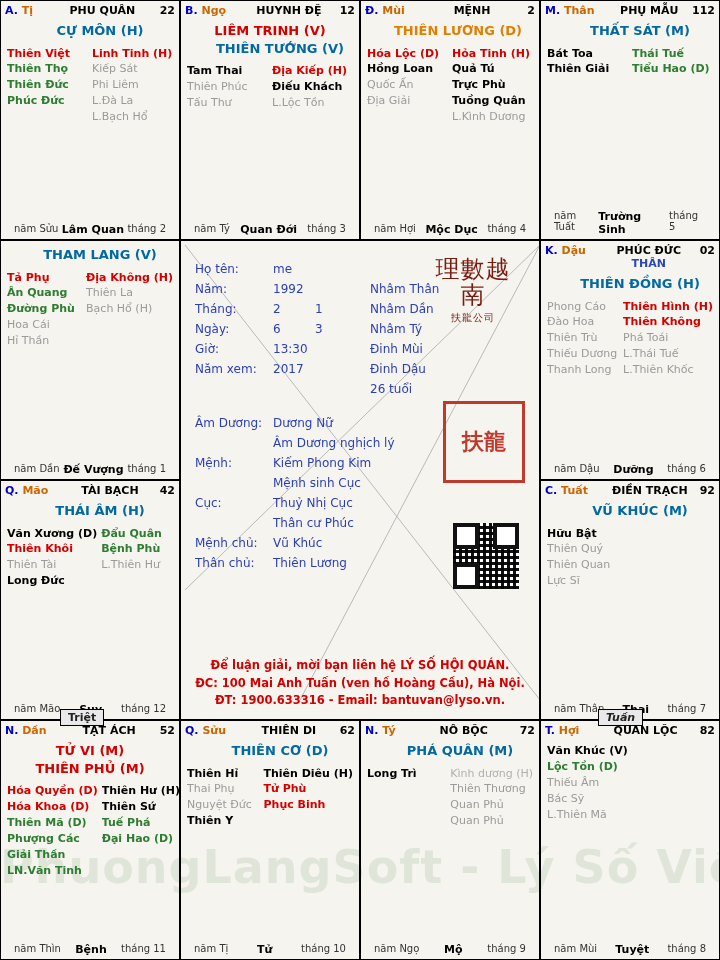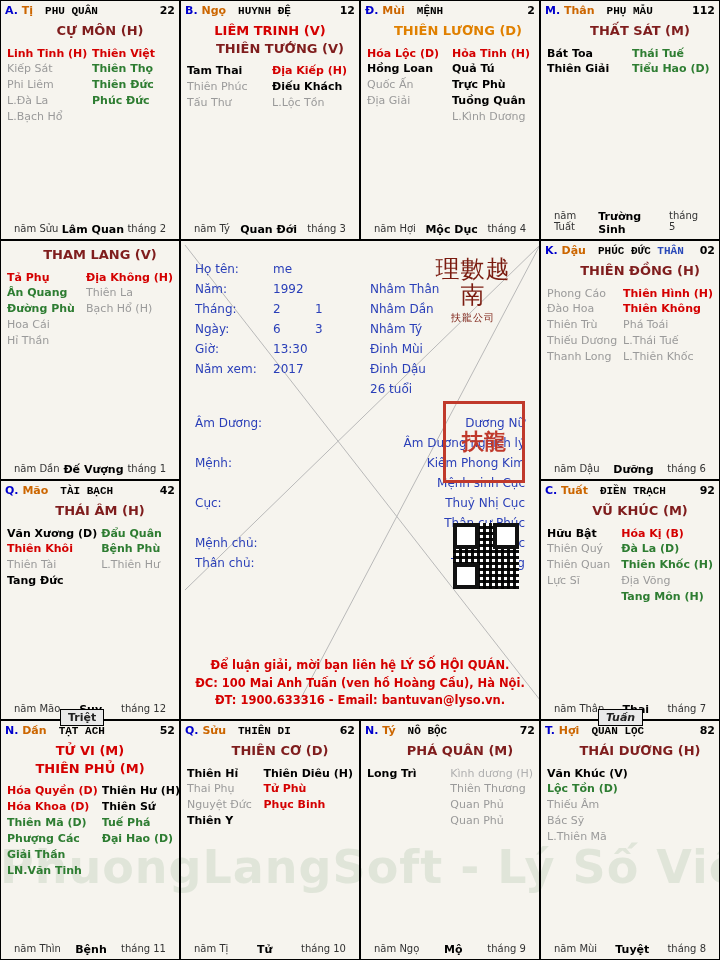--- a/index.html
+++ b/index.html
@@ -35,29 +35,29 @@
   }
   
   .hdr{
     display:flex;align-items:baseline;
     padding:3px 4px 0 4px;
     font-size:11px;font-weight:bold;
   }
   .hdr .chi{color:#0000cc;margin-right:2px;}
   .hdr .chi .ord{color:#0000cc;}
   .hdr .chi .branch{color:#cc6600;}
-  .hdr .palace{color:#000;margin-left:10px;flex:1;font-family:Liberation Mono, monospace;}
+  .hdr .palace{color:#000;margin-left:10px;flex:1;text-align:center;}
   .hdr .num{color:#000;}
   
   .mainstars{
     text-align:center;margin-top:5px;line-height:1.35;
     font-weight:bold;font-size:13px;
   }
   .ms-red{color:#d40000;}
-  .ms-black{color:#7f1d1d;margin-left:20px;}
+  .ms-black{color:#0369a1;margin-left:20px;}
   .ms-orange{color:#e08000;padding-left:16px;}
   
   .cols{
     display:flex;margin-top:6px;padding:0 6px;gap:4px;
   }
   .col{flex:1;line-height:1.45;}
   .col div{white-space:nowrap;overflow:hidden;text-overflow:ellipsis;}
   .s-red{color:#d40000;font-weight:bold;}
   .s-green{color:#2e7d32;font-weight:bold;}
   .s-blk{color:#000;font-weight:bold;}
@@ -70,21 +70,21 @@
     padding:0 13px;box-sizing:border-box;
     font-size:10px;color:#333;
   }
   .btm .mid{font-weight:bold;color:#000;font-size:11px;}
   
   .center-inner{position:absolute;inset:0;}
   .info{
     position:absolute;left:14px;top:22px;width:330px;
     font-size:12px;color:#2a3fb8;line-height:1.0;
   }
-  .irow{display:flex;margin-bottom:8px;align-items:baseline;justify-content:space-between;}
+  .irow{display:flex;margin-bottom:8px;align-items:baseline;}
   .ilabel{width:78px;color:#2a3fb8;}
   .ival{color:#2a3fb8;}
   .grid-row{display:flex;margin-bottom:8px;}
   .g-label{width:78px;color:#2a3fb8;}
   .g-a{width:42px;color:#2a3fb8;}
   .g-b{width:55px;color:#2a3fb8;}
   .g-c{color:#2a3fb8;}
   .seal{
     position:absolute;right:18px;top:16px;width:96px;text-align:center;
   }
@@ -159,32 +159,32 @@
       <div class="hdr">
         <span class="chi"><span class="ord">A.</span> <span class="branch">Tị</span></span>
         <span class="palace">PHU QUÂN</span>
         <span class="num">22</span>
       </div>
       <div class="mainstars">
         <div class="ms-black">CỰ MÔN (H)</div>
       </div>
       <div class="cols">
         <div class="col">
+          <div><span class="s-red">Thiên Việt</span></div>
+          <div><span class="s-green">Thiên Thọ</span></div>
+          <div><span class="s-green">Thiên Đức</span></div>
+          <div><span class="s-green">Phúc Đức</span></div>
+        </div>
+        <div class="col">
           <div><span class="s-red">Linh Tinh (H)</span></div>
           <div><span class="s-gray">Kiếp Sát</span></div>
           <div><span class="s-gray">Phi Liêm</span></div>
           <div><span class="s-gray">L.Đà La</span></div>
           <div><span class="s-gray">L.Bạch Hổ</span></div>
         </div>
-        <div class="col">
-          <div><span class="s-red">Thiên Việt</span></div>
-          <div><span class="s-green">Thiên Thọ</span></div>
-          <div><span class="s-green">Thiên Đức</span></div>
-          <div><span class="s-green">Phúc Đức</span></div>
-        </div>
       </div>
       <div class="btm">
         <span>năm Sửu</span>
         <span class="mid">Lâm Quan</span>
         <span>tháng 2</span>
       </div>
     </div>
   <div class="cell" id="c1">
       <div class="hdr">
         <span class="chi"><span class="ord">B.</span> <span class="branch">Ngọ</span></span>
@@ -427,21 +427,21 @@
         <span class="num">42</span>
       </div>
       <div class="mainstars">
         <div class="ms-black">THÁI ÂM (H)</div>
       </div>
       <div class="cols">
         <div class="col">
           <div><span class="s-blk">Văn Xương (D)</span></div>
           <div><span class="s-red">Thiên Khôi</span></div>
           <div><span class="s-gray">Thiên Tài</span></div>
-          <div><span class="s-blk">Tang Đức</span></div>
+          <div><span class="s-blk">Long Đức</span></div>
         </div>
         <div class="col">
           <div><span class="s-green">Đẩu Quân</span></div>
           <div><span class="s-green">Bệnh Phù</span></div>
           <div><span class="s-gray">L.Thiên Hư</span></div>
         </div>
       </div>
       <div class="btm">
         <span>năm Mão</span>
         <span class="mid">Suy</span>
@@ -456,27 +456,20 @@
       </div>
       <div class="mainstars">
         <div class="ms-black">VŨ KHÚC (M)</div>
       </div>
       <div class="cols">
         <div class="col">
           <div><span class="s-blk">Hữu Bật</span></div>
           <div><span class="s-gray">Thiên Quý</span></div>
           <div><span class="s-gray">Thiên Quan</span></div>
           <div><span class="s-gray">Lực Sĩ</span></div>
-        </div>
-        <div class="col">
-          <div><span class="s-red">Hóa Kị (B)</span></div>
-          <div><span class="s-green">Đà La (D)</span></div>
-          <div><span class="s-green">Thiên Khốc (H)</span></div>
-          <div><span class="s-gray">Địa Võng</span></div>
-          <div><span class="s-green">Tang Môn (H)</span></div>
         </div>
       </div>
       <div class="btm">
         <span>năm Thân</span>
         <span class="mid">Thai</span>
         <span>tháng 7</span>
       </div>
     </div>
 
   <div class="cell" id="c8">
@@ -564,23 +557,20 @@
         <span class="mid">Mộ</span>
         <span>tháng 9</span>
       </div>
     </div>
   <div class="cell" id="c11">
       <div class="hdr">
         <span class="chi"><span class="ord">T.</span> <span class="branch">Hợi</span></span>
         <span class="palace">QUAN LỘC</span>
         <span class="num">82</span>
       </div>
-      <div class="mainstars">
-        <div class="ms-black">THÁI DƯƠNG (H)</div>
-      </div>
       <div class="cols">
         <div class="col">
           <div><span class="s-blk">Văn Khúc (V)</span></div>
           <div><span class="s-green">Lộc Tồn (D)</span></div>
           <div><span class="s-gray">Thiếu Âm</span></div>
           <div><span class="s-gray">Bác Sỹ</span></div>
           <div><span class="s-gray">L.Thiên Mã</span></div>
         </div>
       </div>
       <div class="btm">

